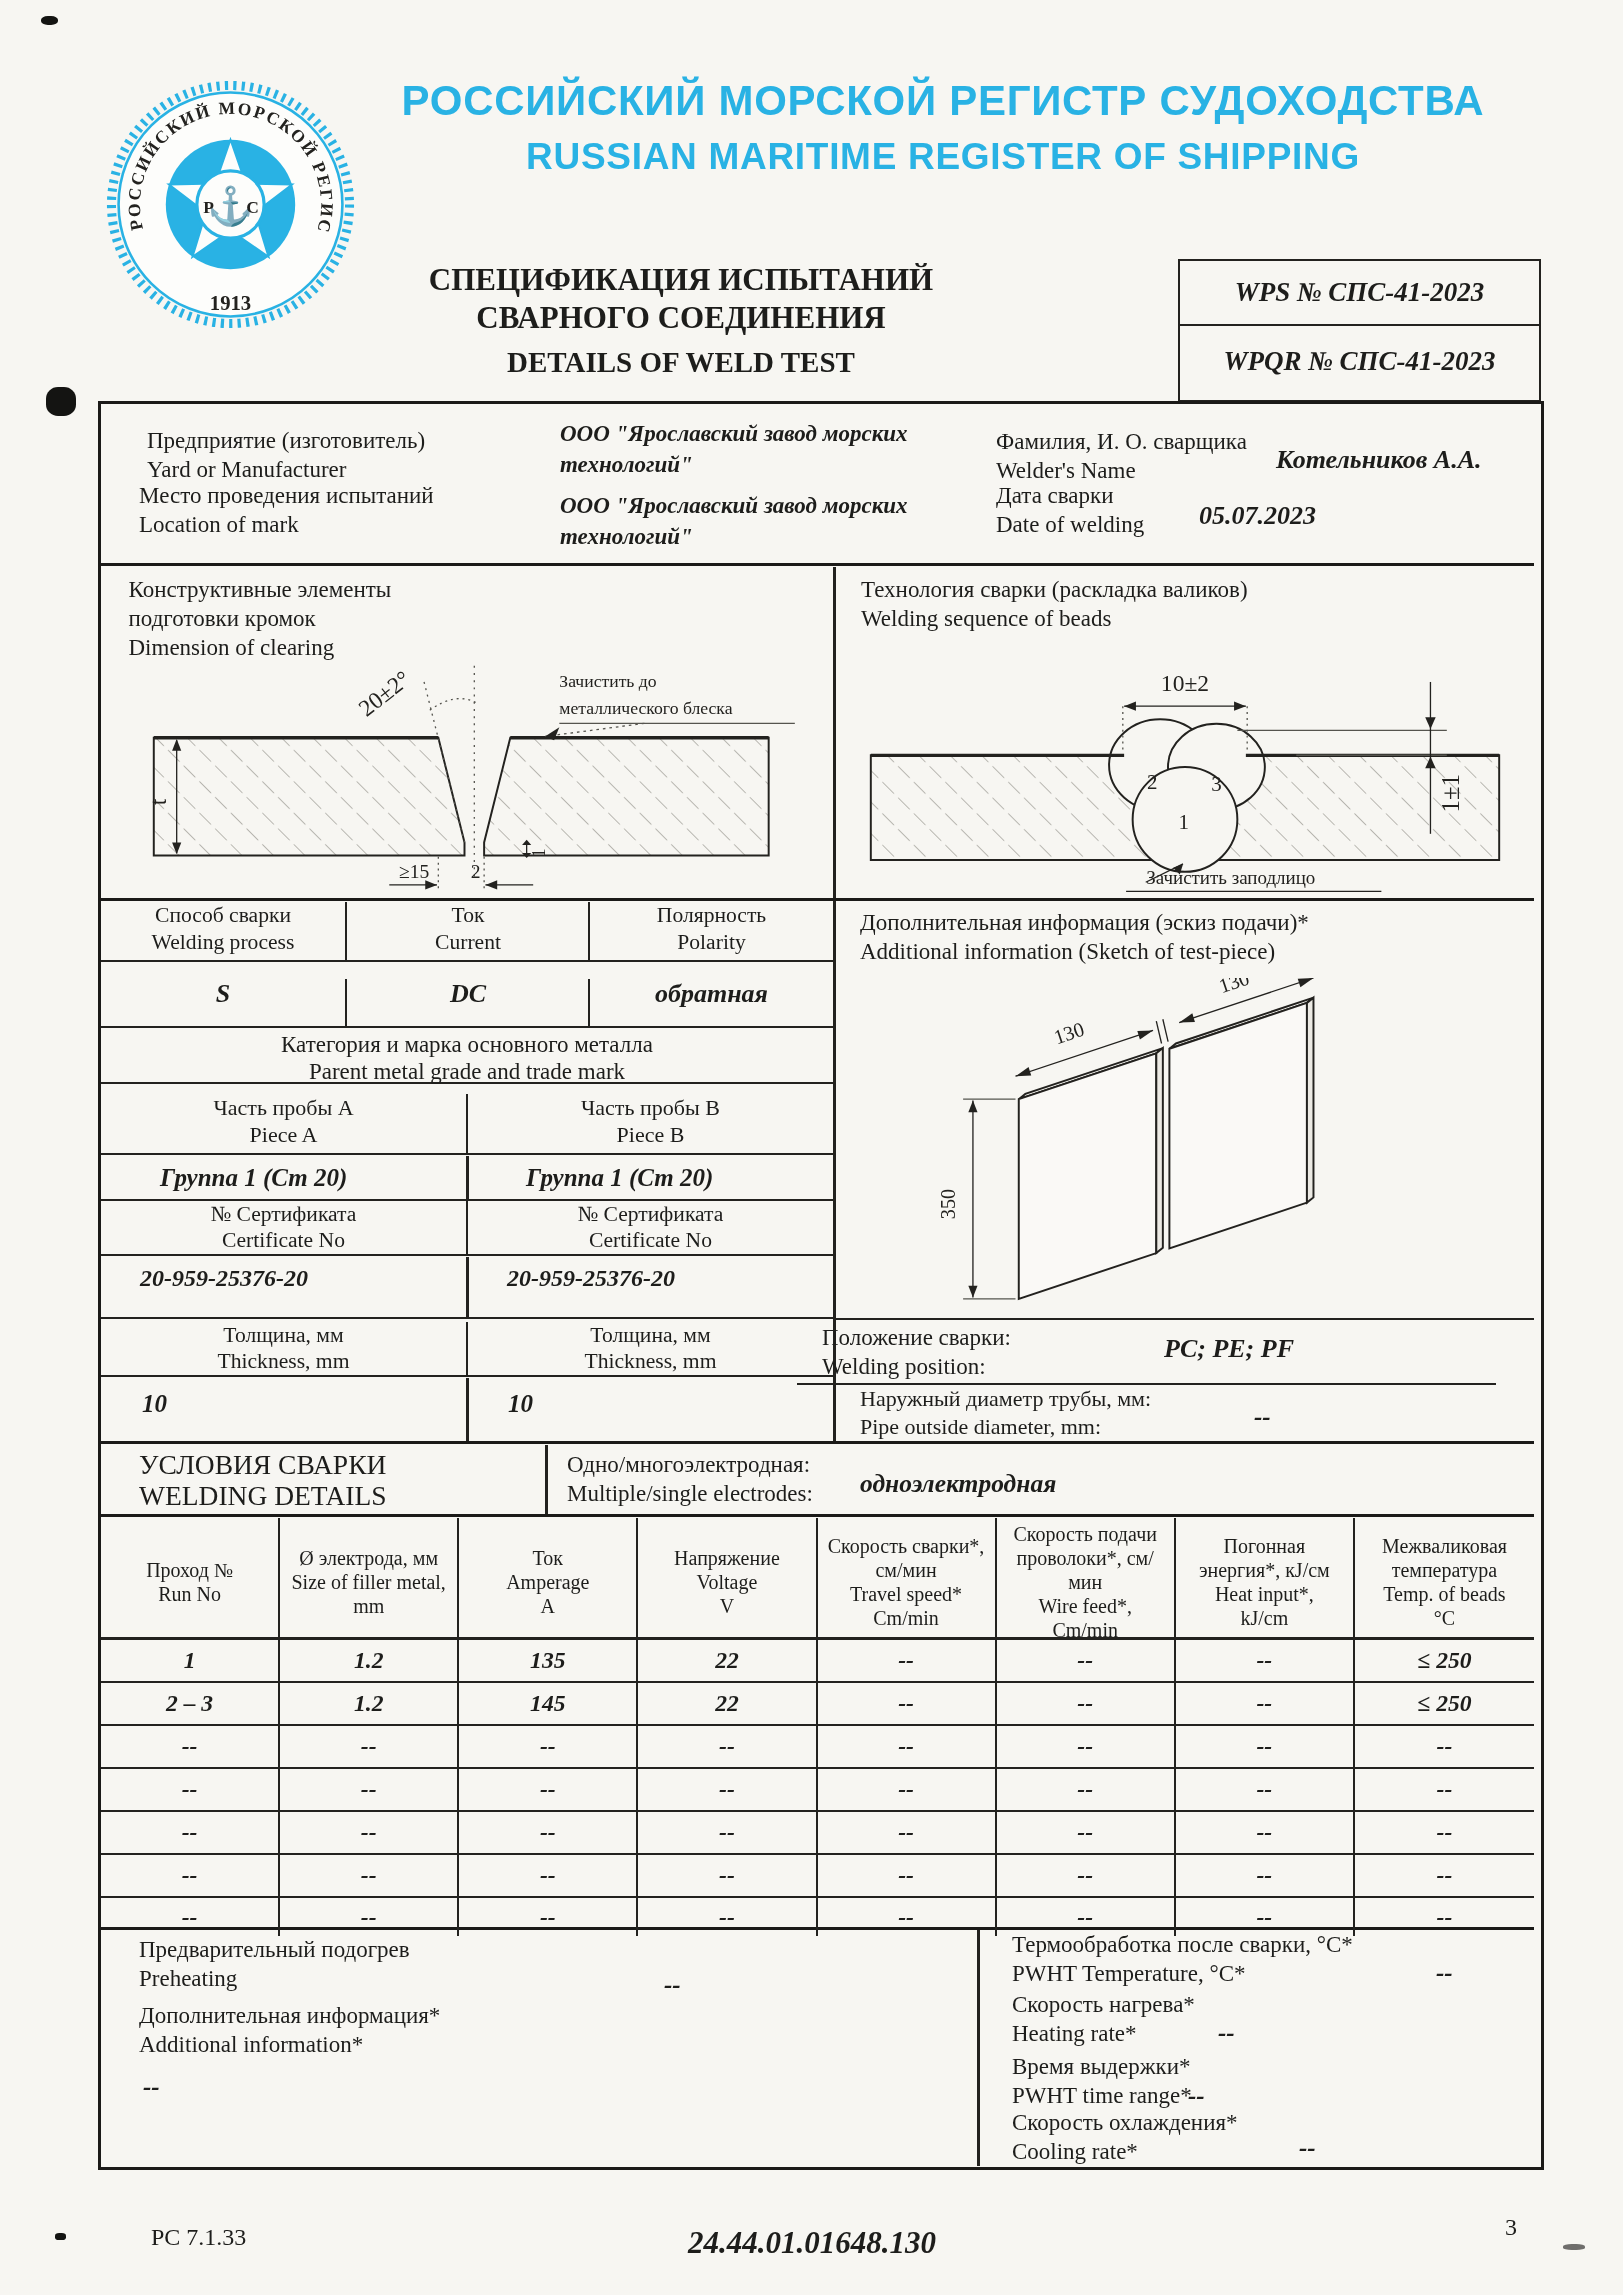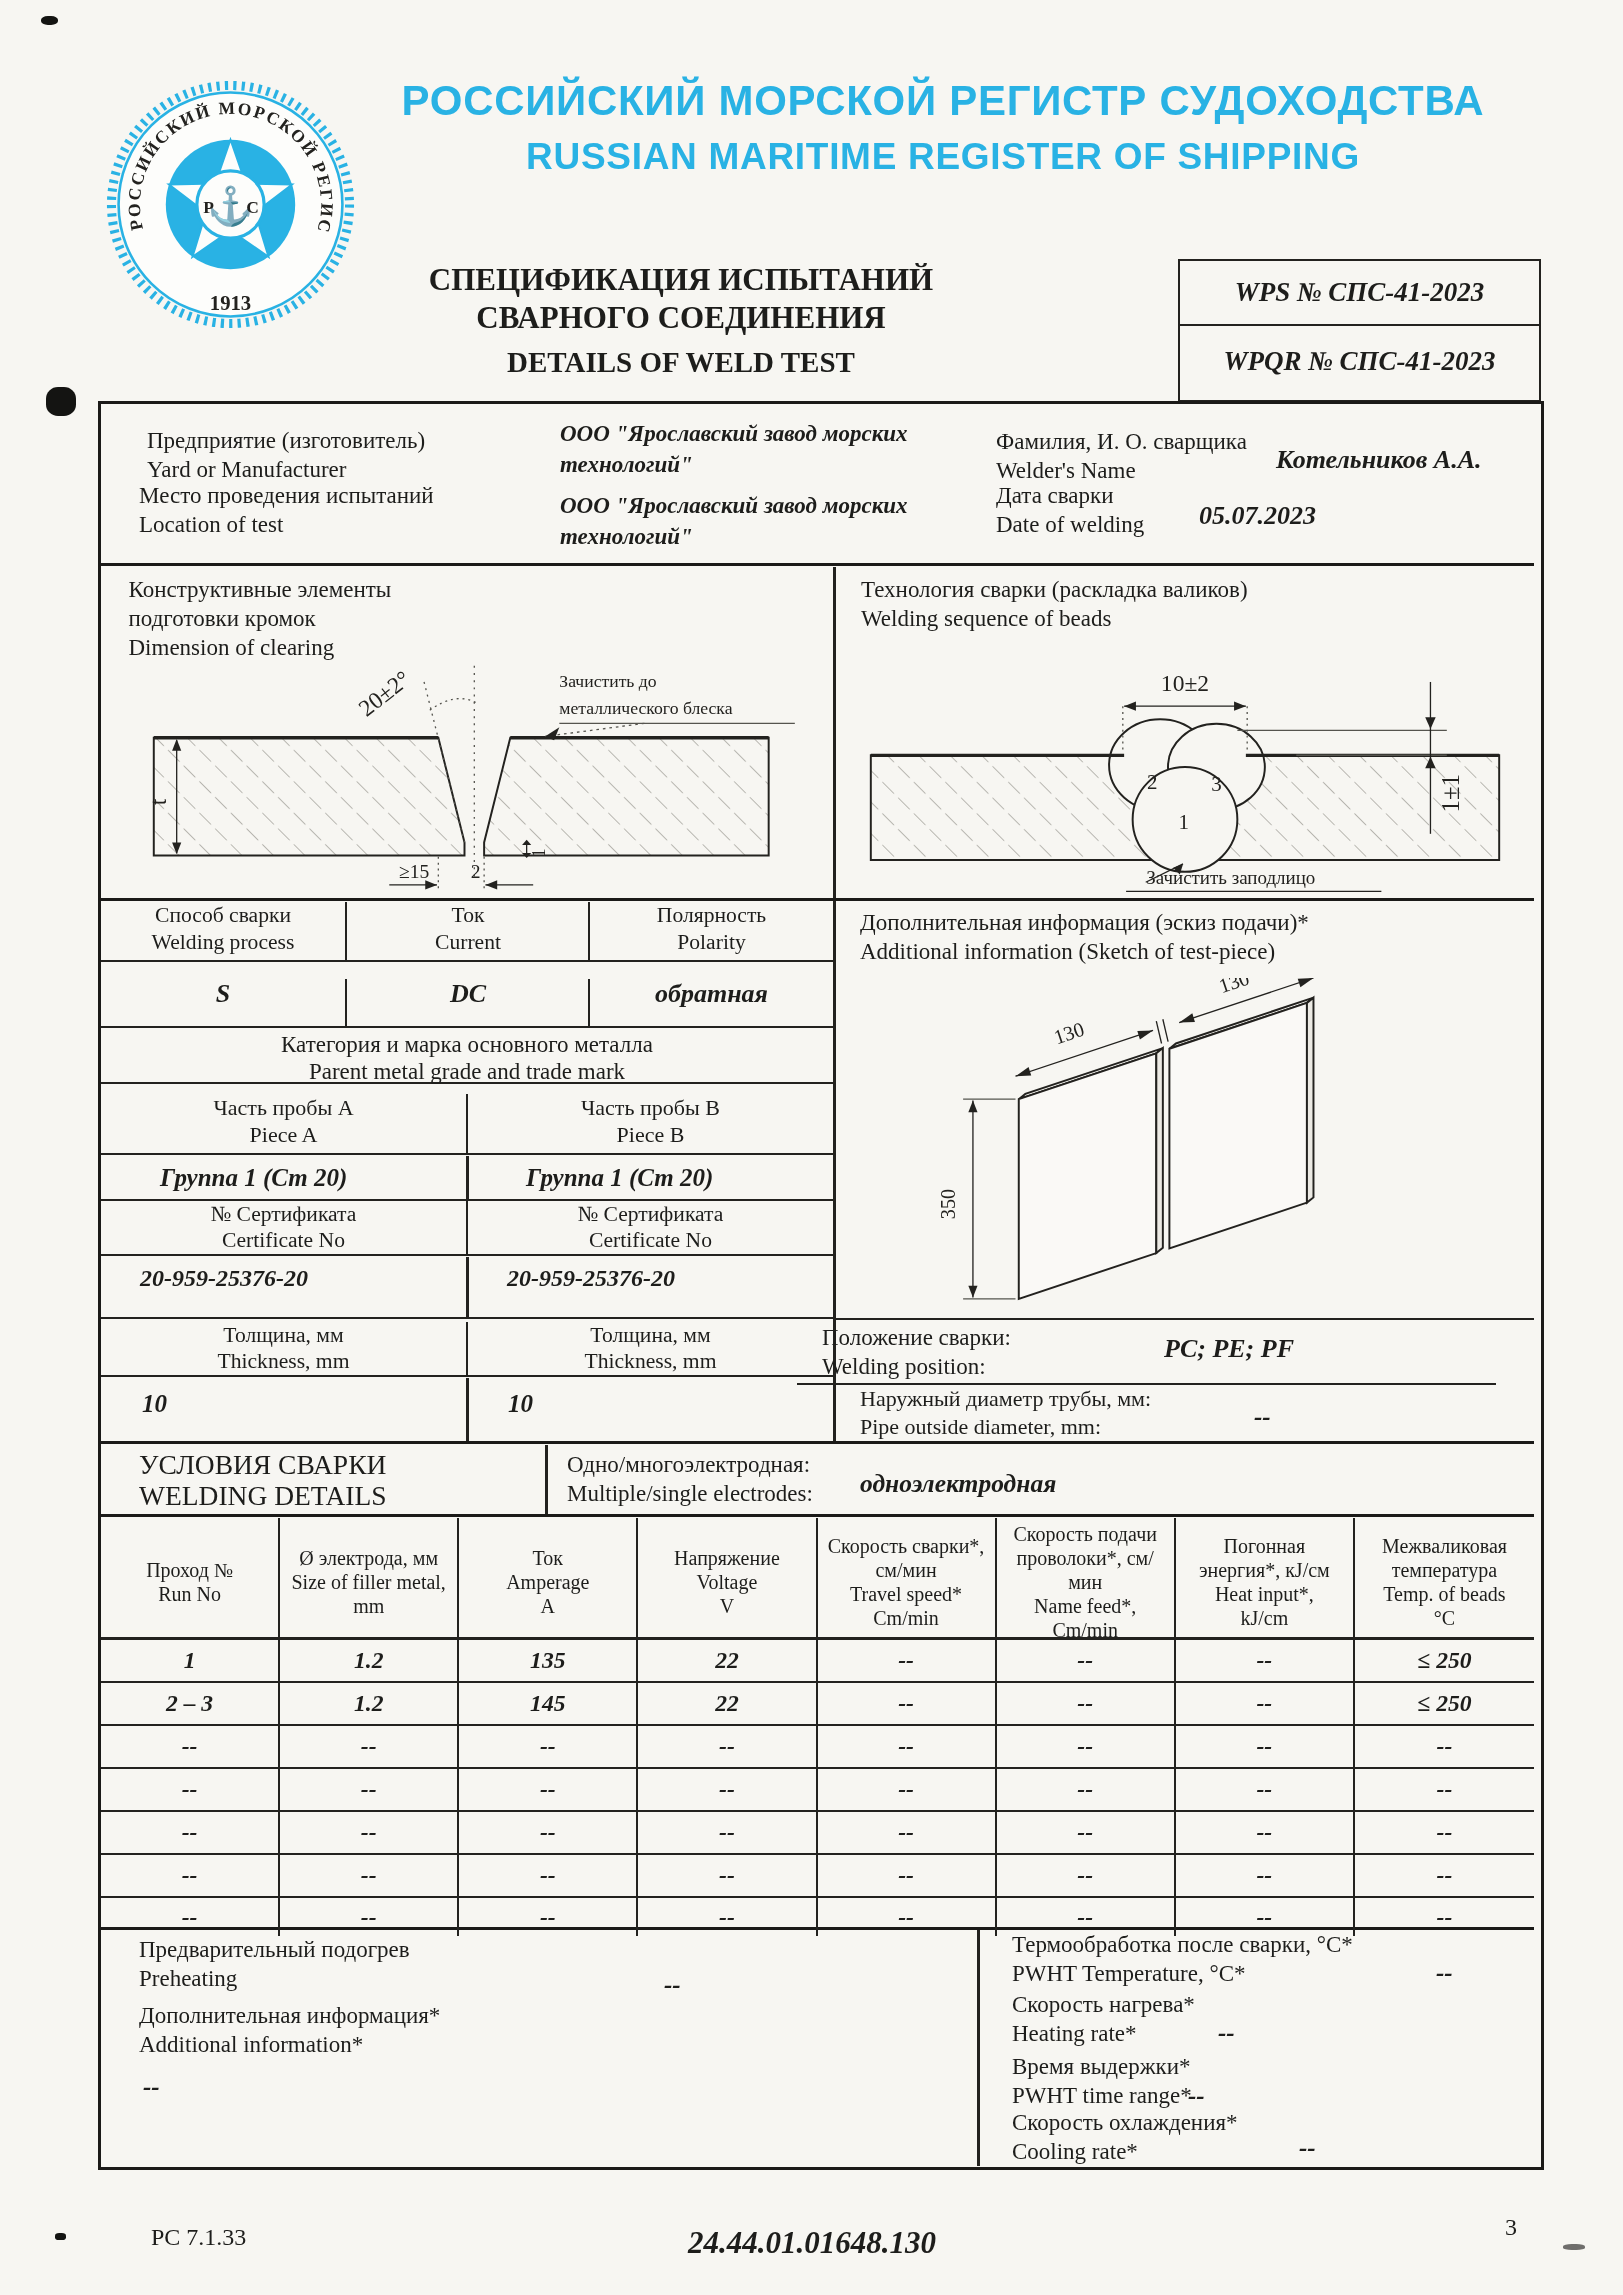--- a/index.html
+++ b/index.html
@@ -67,21 +67,21 @@
   <div class="abs" style="left:98px;top:401px;width:1440px;height:1763px;border:3.9px solid #1b1a18;">
 
     <div class="abs" style="left:0;top:0;width:1433px;height:159px;border-bottom:3.9px solid #1b1a18;">
       <div class="abs lbl" style="left:46px;top:11.8px;margin-top:10px;">
         <div>Предприятие (изготовитель)</div>
         <div>Yard or Manufacturer</div>
       </div>
       <div class="abs val" style="left:459px;top:14.4px;width:367px;font-size:23px;line-height:31px;">ООО "Ярославский завод морских технологий"</div>
       <div class="abs lbl" style="left:38px;top:77px;">
         <div>Место проведения испытаний</div>
-        <div>Location of test</div>
+        <div>Location of mark</div>
       </div>
       <div class="abs val" style="left:459px;top:86px;width:367px;font-size:23px;line-height:31px;">ООО "Ярославский завод морских технологий"</div>
       <div class="abs lbl" style="left:895px;top:23px;">
         <div>Фамилия, И. О. сварщика</div>
         <div>Welder's Name</div>
       </div>
       <div class="abs val" style="left:1175px;top:41px;font-size:26px;">Котельников А.А.</div>
       <div class="abs lbl" style="left:895px;top:77px;">
         <div>Дата сварки</div>
         <div>Date of welding</div>
@@ -340,21 +340,21 @@
             <span>Voltage</span>
             <span>V</span>
           </div>
         <div class="hc">
             <span>Скорость сварки*, см/мин</span>
             <span>Travel speed*</span>
             <span>Cm/min</span>
           </div>
         <div class="hc">
             <span>Скорость подачи проволоки*, см/мин</span>
-            <span>Name feed*,</span>
+            <span>Wire feed*,</span>
             <span>Cm/min</span>
           </div>
         <div class="hc">
             <span>Погонная энергия*, кJ/см</span>
             <span>Heat input*,</span>
             <span>kJ/cm</span>
           </div>
         <div class="hc" style="border-right:none;">
             <span>Межваликовая температура</span>
             <span>Temp. of beads</span>

